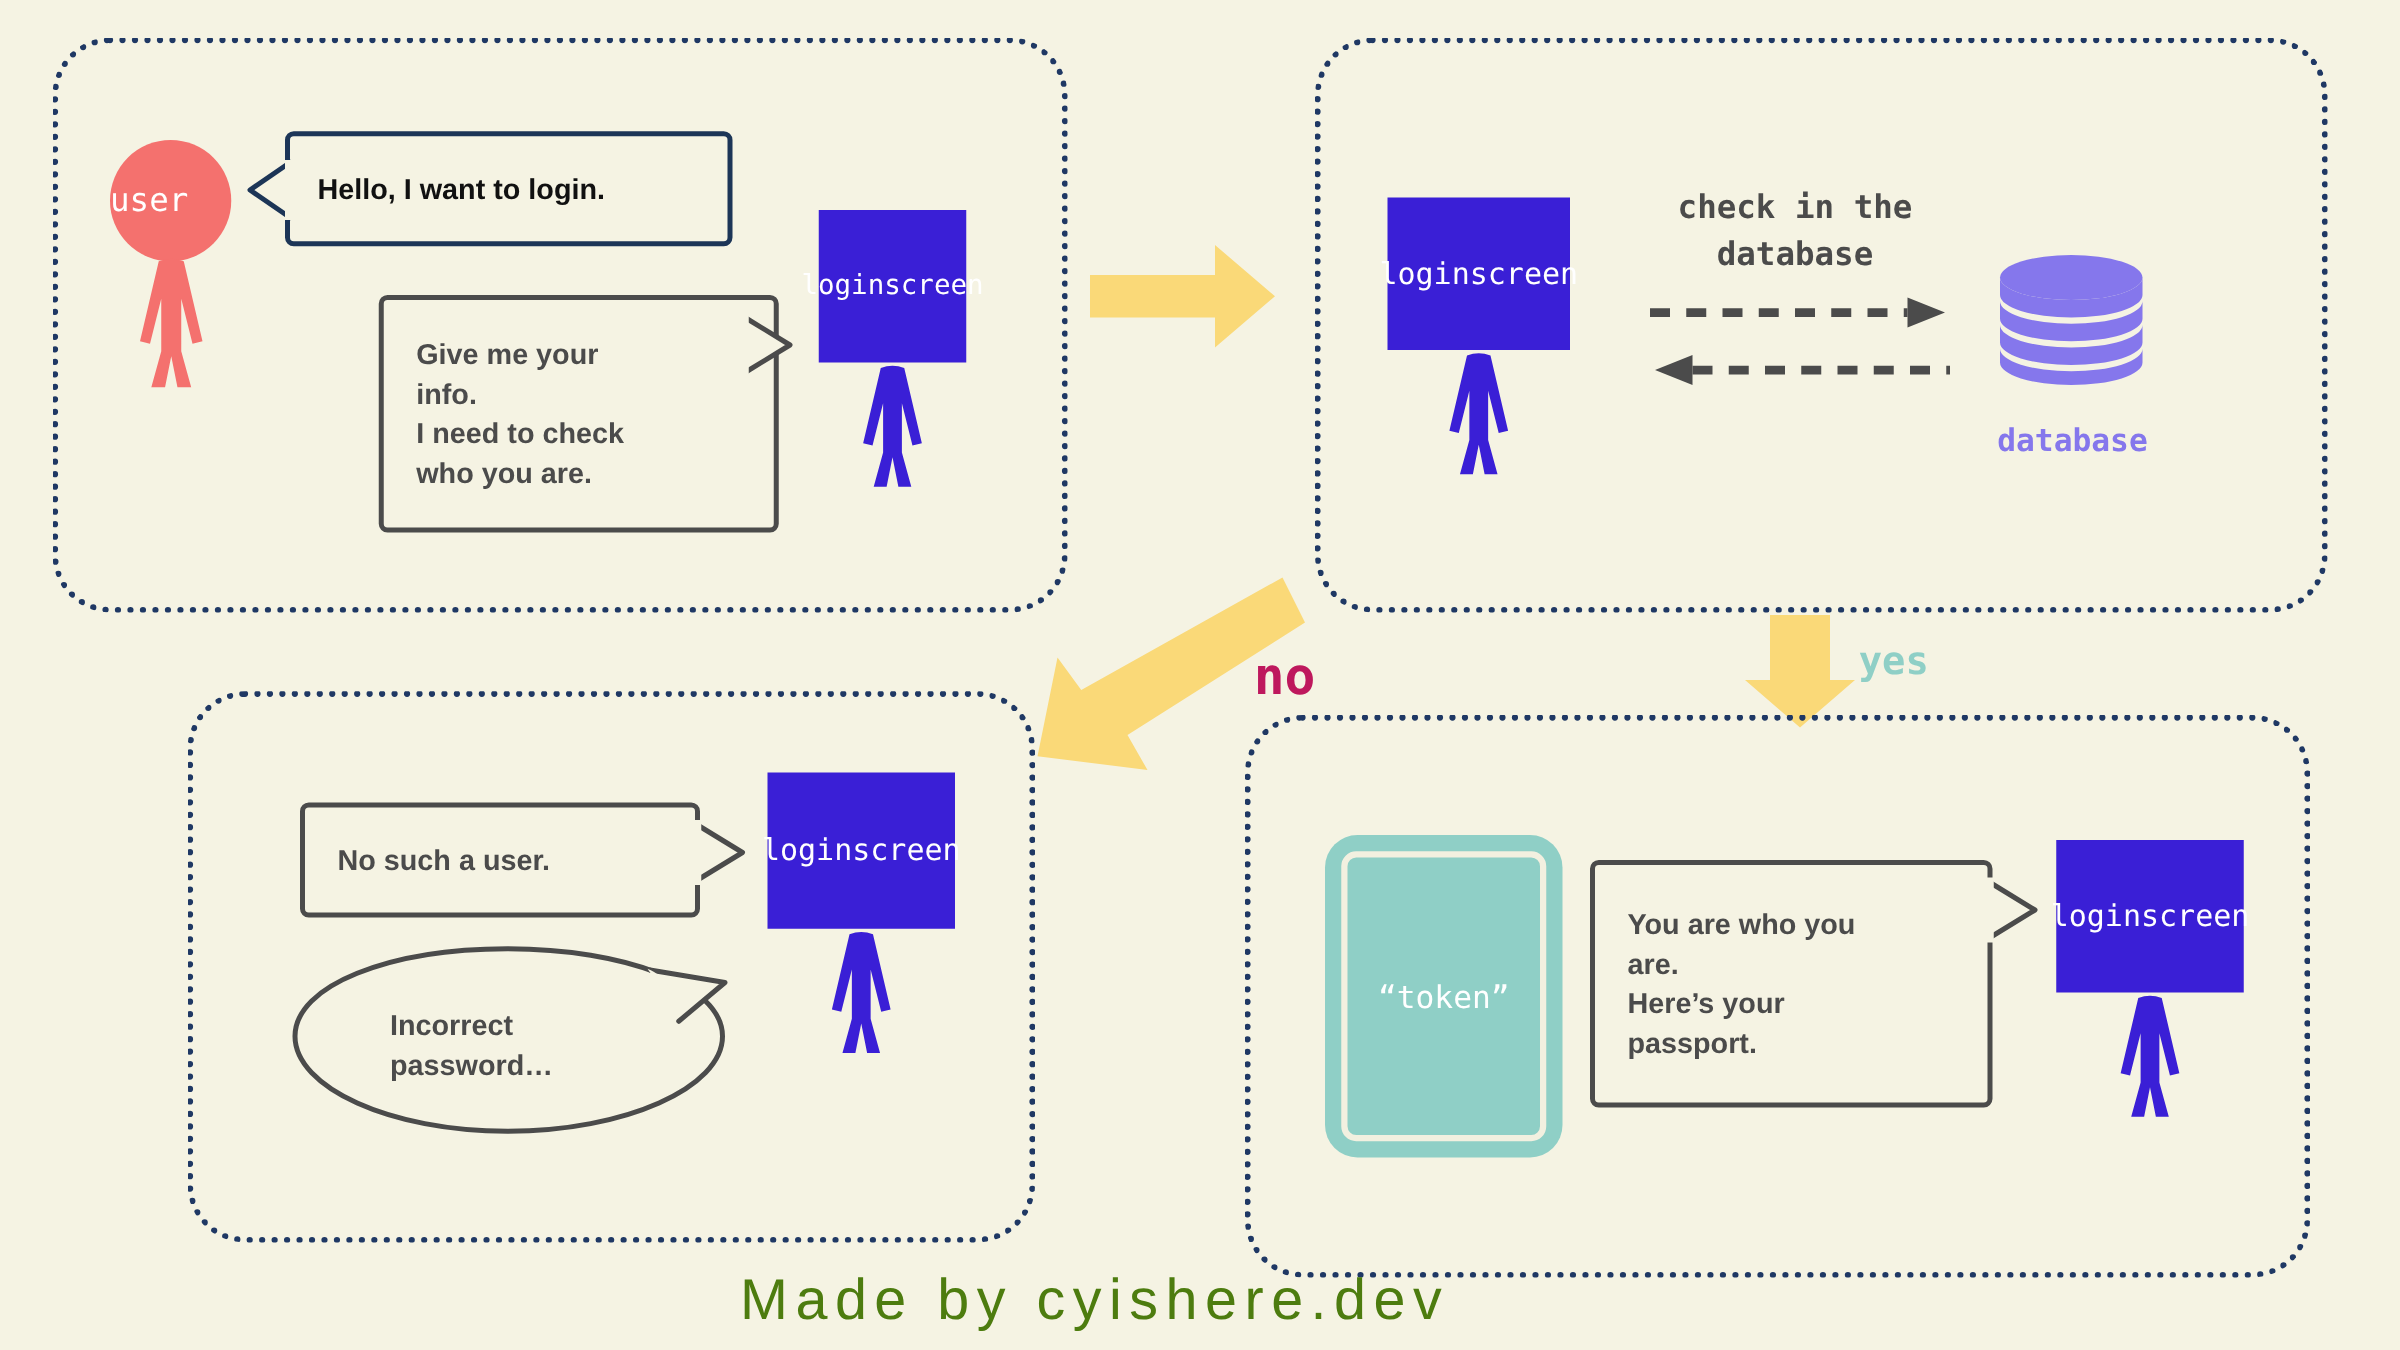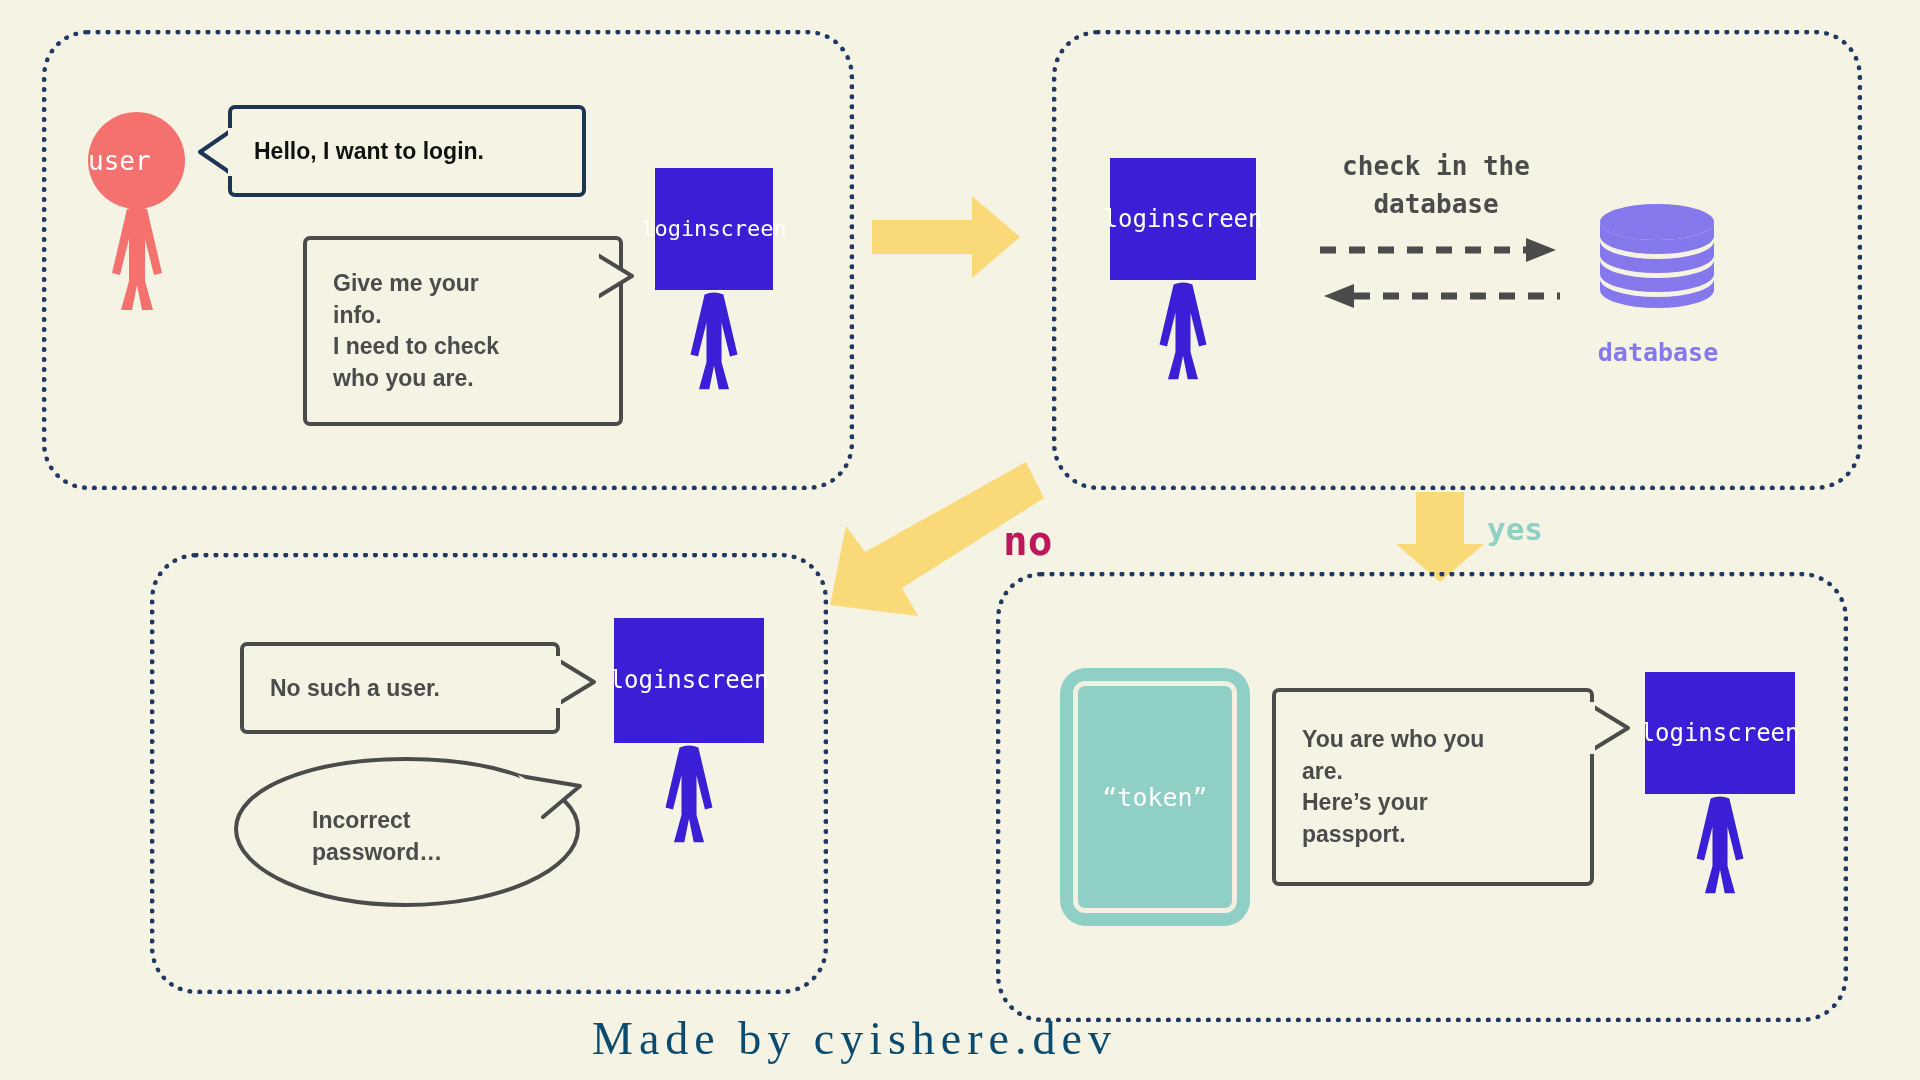--- a/index.html
+++ b/index.html
@@ -101,22 +101,22 @@
   }
 
   
   .mono-label {
     position: absolute;
     font-family: "DejaVu Sans Mono", monospace;
     font-weight: bold;
   }
   .watermark {
     position: absolute;
-    font-family: Liberation Serif, serif;
-    color: #0c4a6e;
+    font-family: Liberation Sans, sans-serif;
+    color: #4d7c0f;
     letter-spacing: 6px;
     white-space: nowrap;
   }
 </style>
 </head>
 <body>
 
 <div id="stage">
 
   <div class="panel" style="left:42px; top:30px; width:812px; height:460px;"></div>

